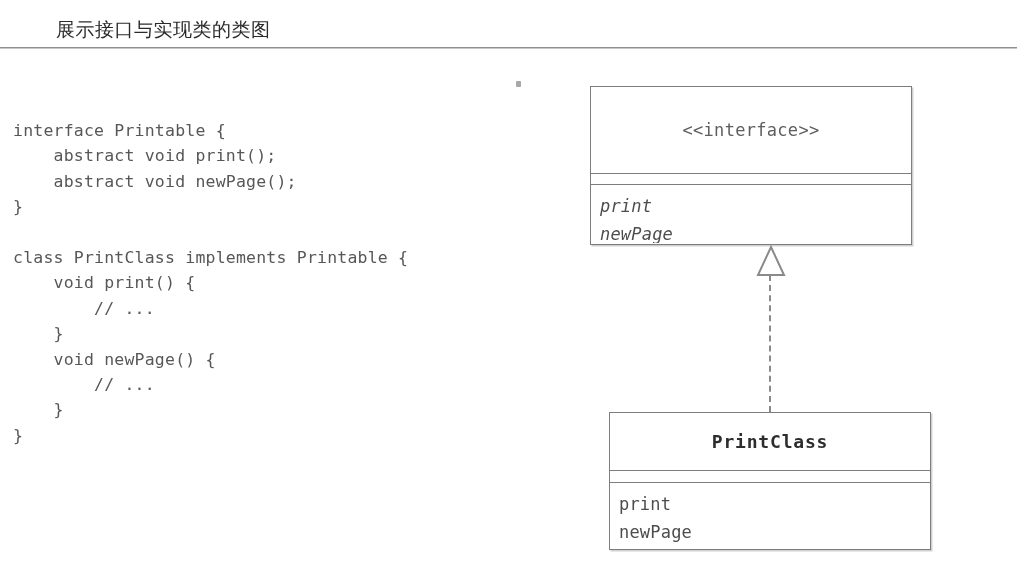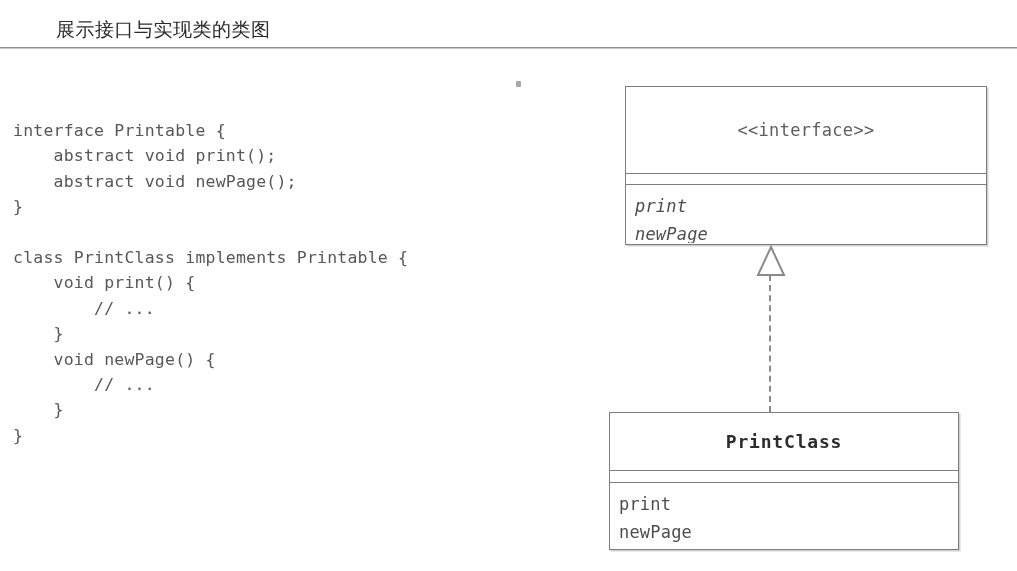--- a/index.html
+++ b/index.html
@@ -176,37 +176,37 @@
     void print() {
         // ...
     }
     void newPage() {
         // ...
     }
 }</pre>
 
   <div id="speck"></div>
 
-  <div class="uml-box" id="box-printable" style="left:625px; top:86px; width:362px; height:159px;">
+  <div class="uml-box" id="box-printable" style="left:590px; top:86px; width:322px; height:159px;">
     <div class="uml-compartment uml-head" style="height:86px;">
       <div class="stereotype">&lt;&lt;interface&gt;&gt;</div>
     </div>
     <div class="uml-compartment uml-sep" style="height:11px;"></div>
     <div class="uml-compartment uml-sep uml-ops italic" style="height:59px;">
       <div class="op">print</div>
       <div class="op">newPage</div>
     </div>
   </div>
 
   <svg id="realize-arrow" viewBox="0 0 30 32">
     <polygon points="15,2 28,30 2,30" fill="#ffffff" stroke="#8a8a8a" stroke-width="2" stroke-linejoin="miter"></polygon>
   </svg>
   <div id="realize-line"></div>
 
-  <div class="uml-box" id="box-printclass" style="left:609px; top:412px; width:350px; height:138px;">
+  <div class="uml-box" id="box-printclass" style="left:609px; top:412px; width:322px; height:138px;">
     <div class="uml-compartment uml-head" style="height:57px;">
       <div class="uml-name-bold">PrintClass</div>
     </div>
     <div class="uml-compartment uml-sep" style="height:12px;"></div>
     <div class="uml-compartment uml-sep uml-ops plain" style="height:66px;">
       <div class="op">print</div>
       <div class="op">newPage</div>
     </div>
   </div>
 

